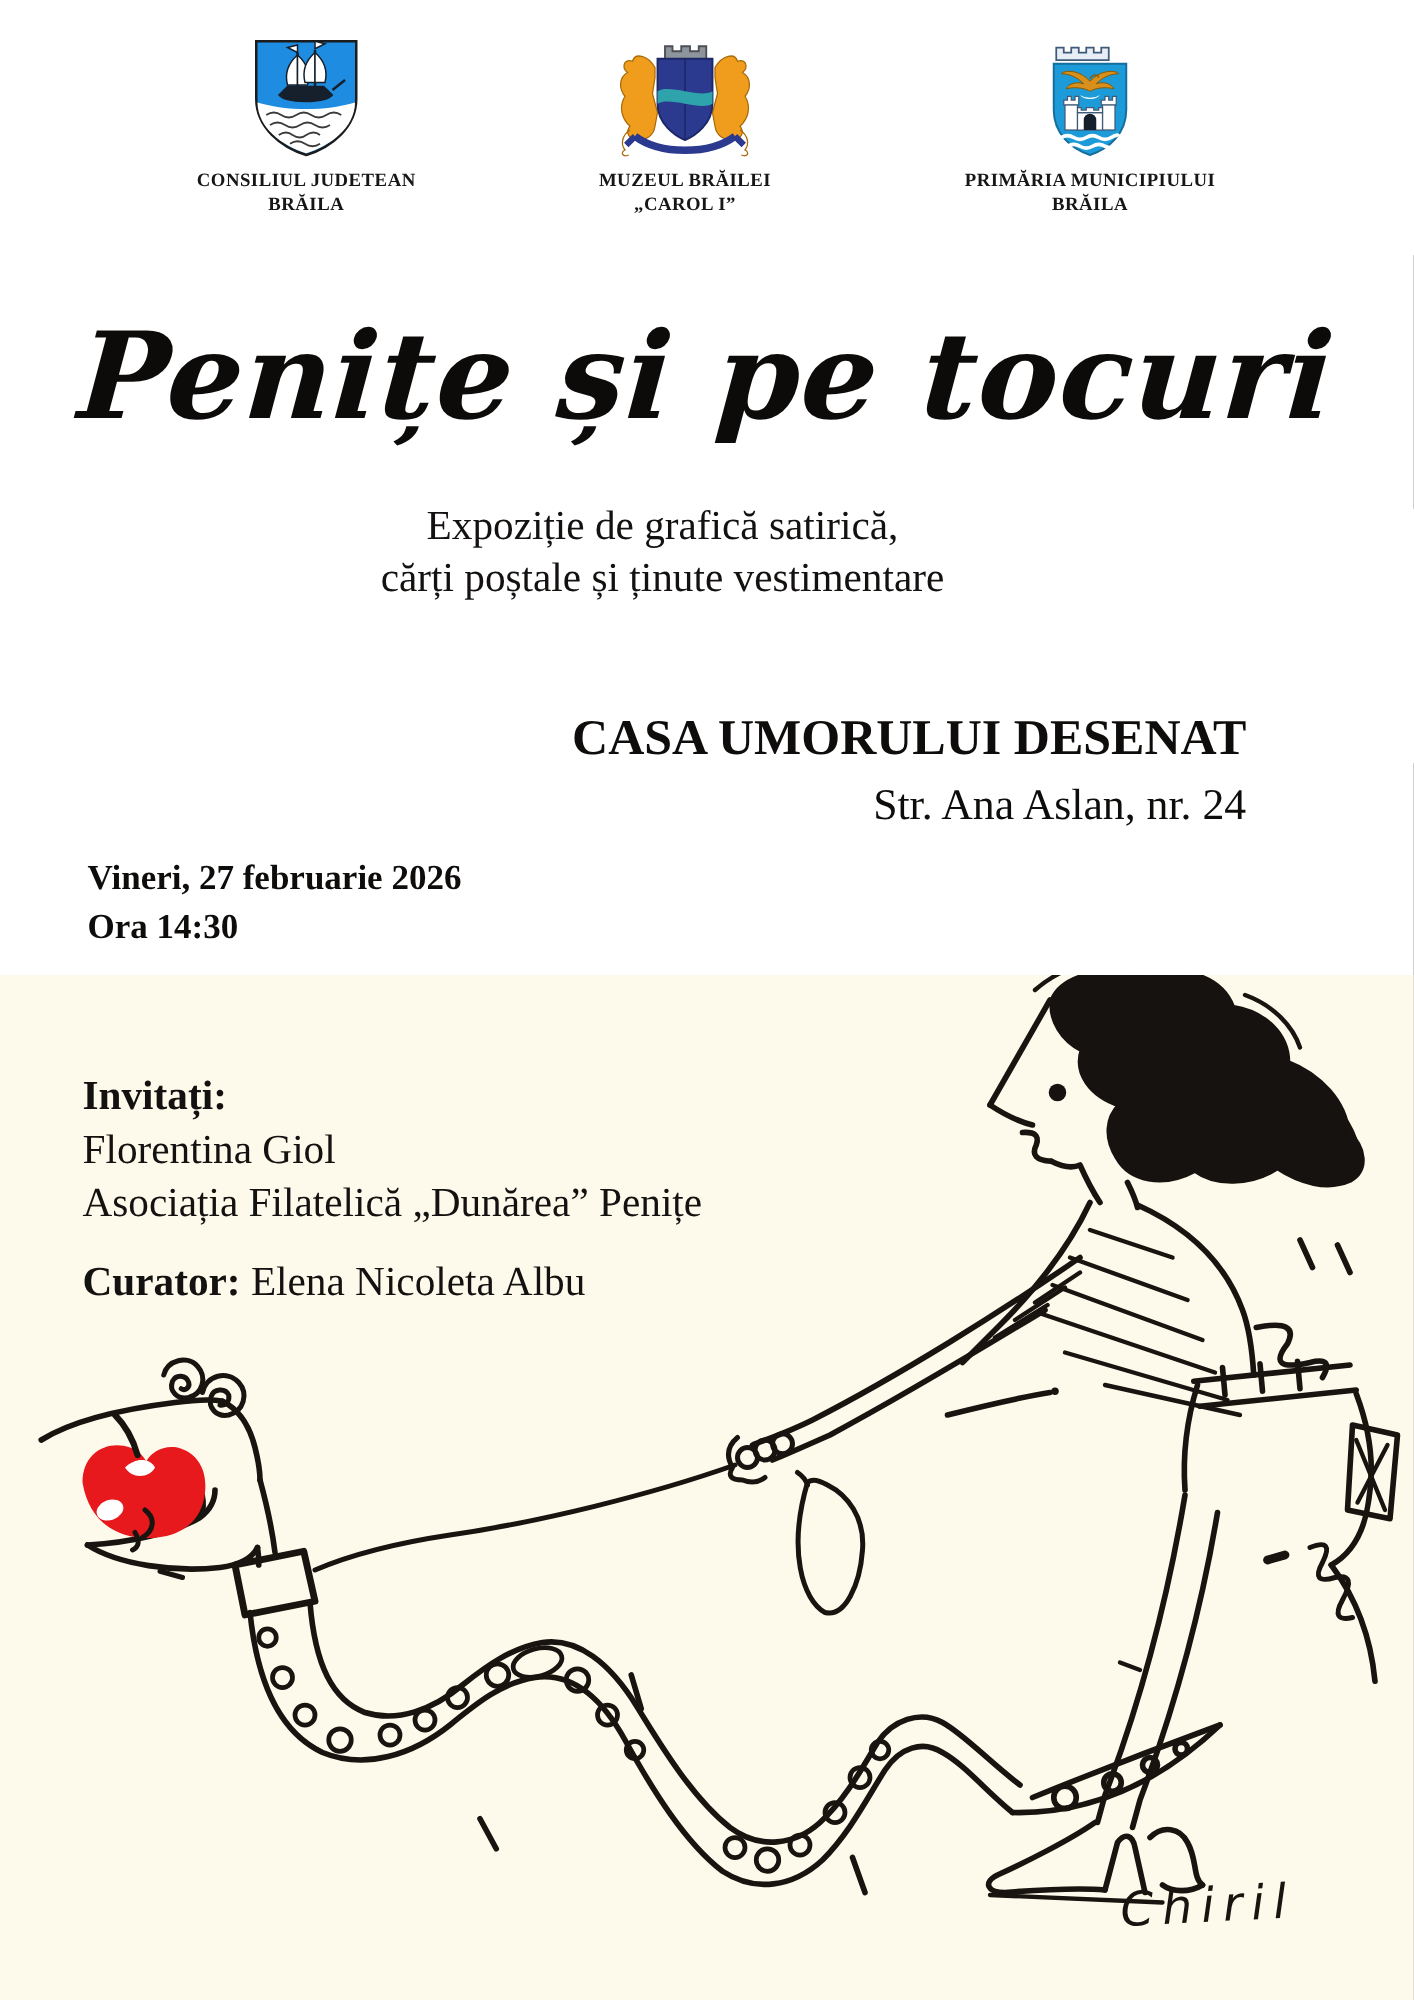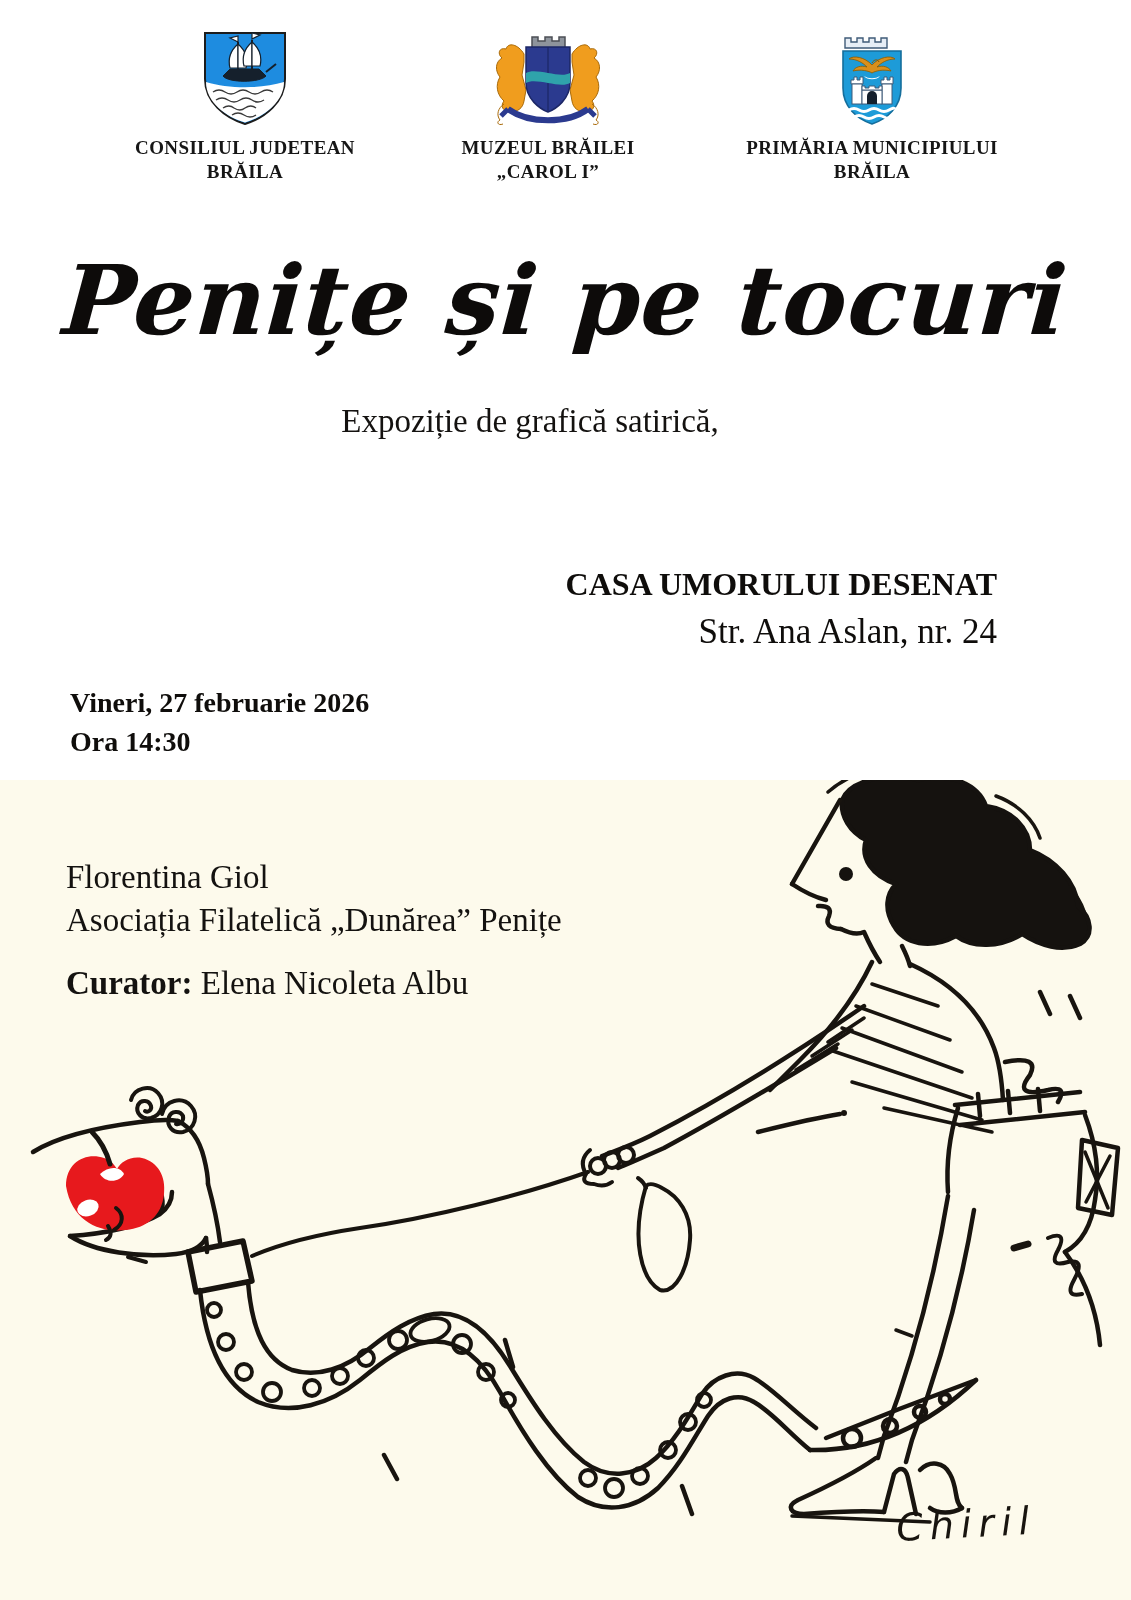--- a/index.html
+++ b/index.html
@@ -10,42 +10,42 @@
   }
   
   #paper-panel{
     position:absolute;left:0;top:780px;width:1131px;height:820px;
     background:#fdfaec;
   }
   
   .logo-block{position:absolute;top:30px;width:260px;text-align:center;}
   .logo-block svg{display:block;margin:0 auto;}
   .logo-caption{
-    margin-top:8px;font-weight:bold;font-size:19px;line-height:1.25;
+    margin-top:8px;font-weight:bold;font-size:15px;line-height:1.25;
     letter-spacing:.4px;color:#161616;
   }
   #logo-block-1{left:115px;}
   #logo-block-2{left:418px;}
   #logo-block-3{left:742px;}
 
   #title{
     position:absolute;left:0;top:244px;width:1131px;text-align:center;
     font-family:"DejaVu Serif", serif;font-style:italic;font-weight:bold;
     font-size:96px;letter-spacing:1px;color:#0d0b0a;
     transform:skewX(-4deg);
   }
   #subtitle{
     position:absolute;left:0;top:400px;width:1060px;text-align:center;
     font-size:33px;line-height:1.28;color:#141210;
   }
   #venue{
     position:absolute;right:134px;top:562px;text-align:right;
     font-size:35px;line-height:1.42;color:#0f0d0b;
   }
-  #venue .venue-name{font-weight:bold;font-size:32px;}
+  #venue .venue-name{font-weight:bold;font-size:40px;}
   #when{
     position:absolute;left:70px;top:684px;font-weight:bold;
     font-size:28px;line-height:1.38;color:#0f0d0b;
   }
   #people{
     position:absolute;left:66px;top:856px;font-size:33px;line-height:1.30;
     color:#141210;z-index:3;
   }
   #people .lbl{font-weight:bold;}
   #curator-line{margin-top:20px;}
@@ -142,33 +142,35 @@
     <div class="logo-caption">
       <div>PRIMĂRIA MUNICIPIULUI</div>
       <div>BRĂILA</div>
     </div>
   </div>
 
   <div id="title">Penițe și pe tocuri</div>
 
   <div id="subtitle">
     <div>Expoziție de grafică satirică,</div>
+    <div>cărți poștale și ținute vestimentare</div>
   </div>
 
   <div id="venue">
     <div class="venue-name">CASA UMORULUI DESENAT</div>
     <div>Str. Ana Aslan, nr. 24</div>
   </div>
 
   <div id="when">
     <div>Vineri, 27 februarie 2026</div>
     <div>Ora 14:30</div>
   </div>
 
   <div id="people">
+    <div class="lbl">Invitați:</div>
     <div>Florentina Giol</div>
     <div>Asociația Filatelică „Dunărea” Penițe</div>
     <div id="curator-line"><span class="lbl">Curator:</span>&nbsp;<span>Elena Nicoleta Albu</span></div>
   </div>
 
   <svg id="cartoon-svg" width="1131" height="820" viewBox="0 780 1131 820">
     <g fill="none" stroke="#18140f" stroke-width="4.5" stroke-linecap="round" stroke-linejoin="round">
 
       <path d="M 828 792 C 860 764 910 760 944 772" stroke-width="3.5"></path>
       <path d="M 996 796 C 1018 804 1034 820 1040 838" stroke-width="3.5"></path>

